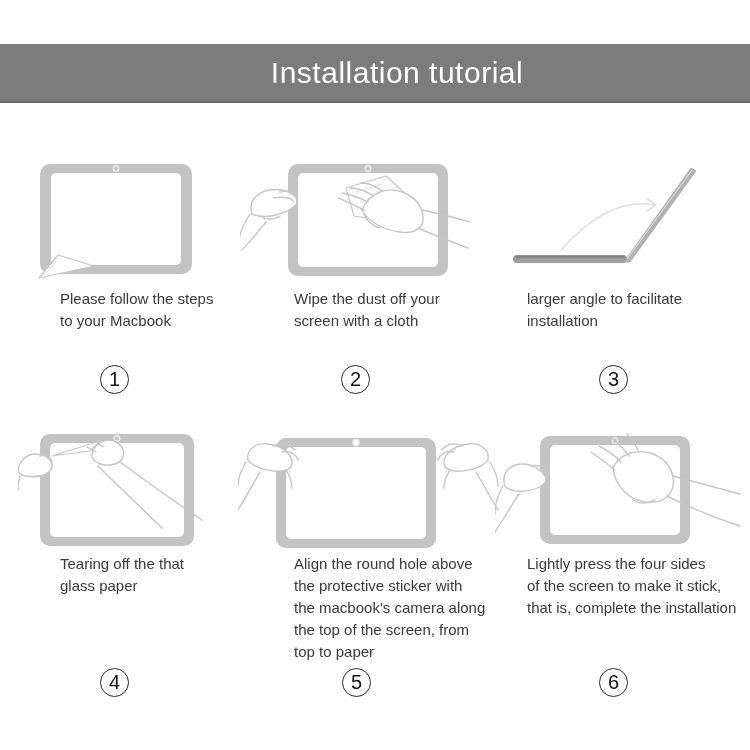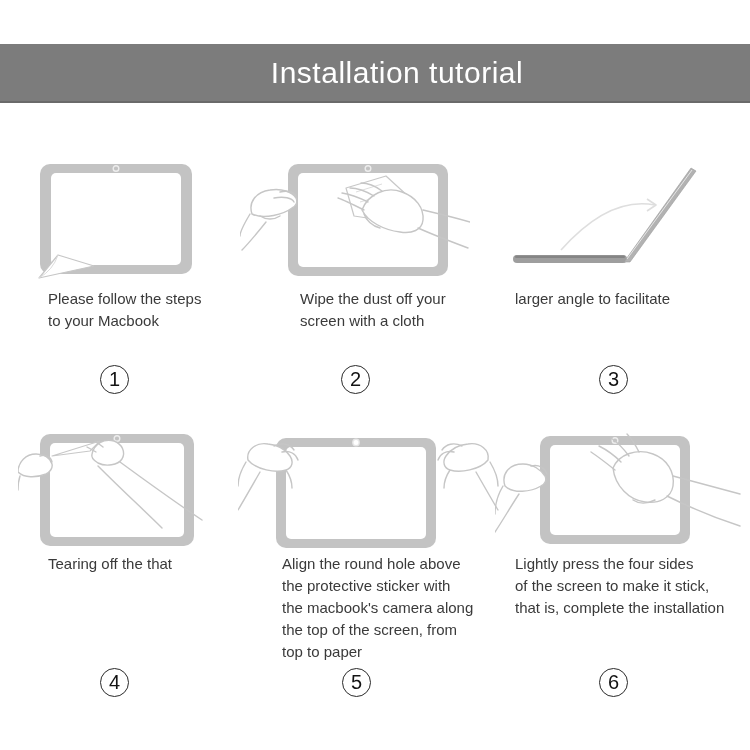--- a/index.html
+++ b/index.html
@@ -12,36 +12,36 @@
     background:#7c7c7c; border-bottom:2px solid #6a6a6a;
     display:flex; align-items:center; justify-content:center;padding-left:22px;
   }
   .header .title {
     color:#ffffff; font-size:30px; font-weight:400; letter-spacing:0.5px;
   }
   .illu { position:absolute; }
   .caption {
     position:absolute; font-size:15px; line-height:22px; color:#3a3a3a;
   }
-  .cap-line { white-space:nowrap; }
+  .cap-line { white-space:nowrap;margin-left:12px; }
   .num {
     position:absolute; width:27px; height:27px; border:1.5px solid #2a2a2a;
     border-radius:50%; display:flex; align-items:center; justify-content:center;
     font-size:20px; color:#141414; background:#fff;
   }
   
   .s1-illu { left:38px;  top:162px; }
   .s2-illu { left:240px; top:158px; }
   .s3-illu { left:505px; top:158px; }
   .s4-illu { left:18px;  top:424px; }
   .s5-illu { left:238px; top:424px; }
   .s6-illu { left:495px; top:424px; }
   
   .s1-cap { left:48px;  top:288px; }
-  .s2-cap { left:300px; top:288px; }
+  .s2-cap { left:282px; top:288px; }
   .s3-cap { left:515px; top:288px; }
   .s4-cap { left:48px;  top:553px; }
   .s5-cap { left:282px; top:553px; }
   .s6-cap { left:515px; top:553px; }
   
   .n1 { left:100px; top:365px; }
   .n2 { left:341px; top:365px; }
   .n3 { left:599px; top:365px; }
   .n4 { left:100px; top:668px; }
   .n5 { left:342px; top:668px; }
@@ -204,24 +204,26 @@
     <div class="cap-line">to your Macbook</div>
   </div>
 
   <div class="caption s2-cap">
     <div class="cap-line">Wipe the dust off your</div>
     <div class="cap-line">screen with a cloth</div>
   </div>
 
   <div class="caption s3-cap">
     <div class="cap-line">larger angle to facilitate</div>
+    <div class="cap-line">installation</div>
   </div>
 
   <div class="caption s4-cap">
     <div class="cap-line">Tearing off the that</div>
+    <div class="cap-line">glass paper</div>
   </div>
 
   <div class="caption s5-cap">
     <div class="cap-line">Align the round hole above</div>
     <div class="cap-line">the protective sticker with</div>
     <div class="cap-line">the macbook's camera along</div>
     <div class="cap-line">the top of the screen, from</div>
     <div class="cap-line">top to paper</div>
   </div>
 

